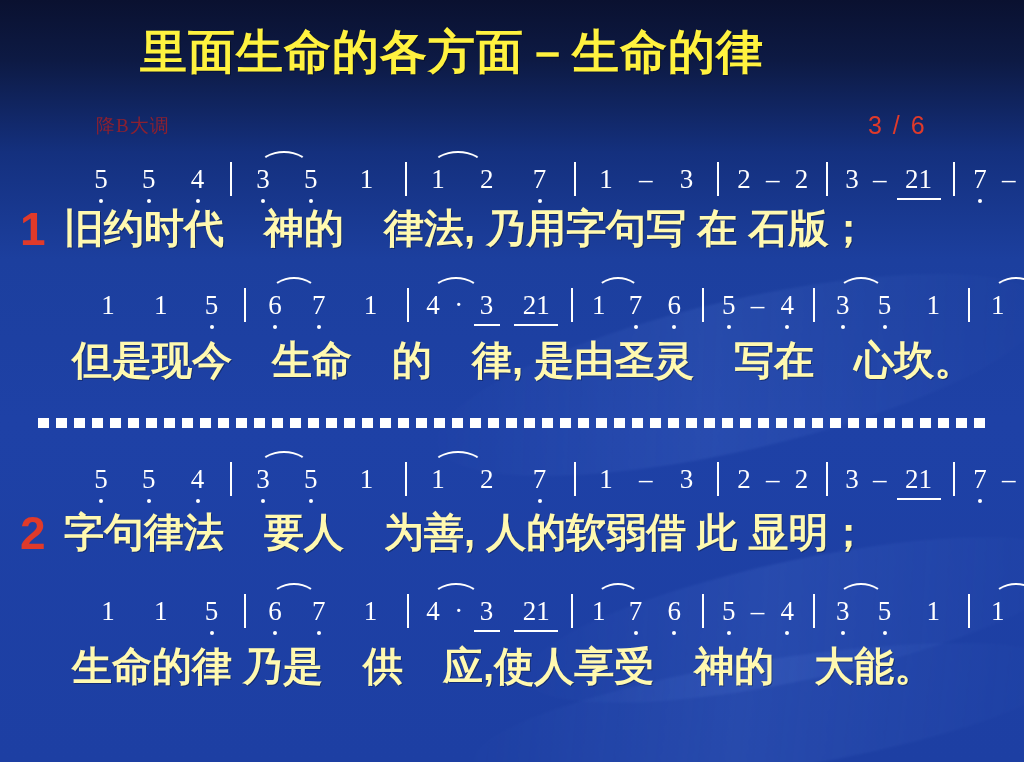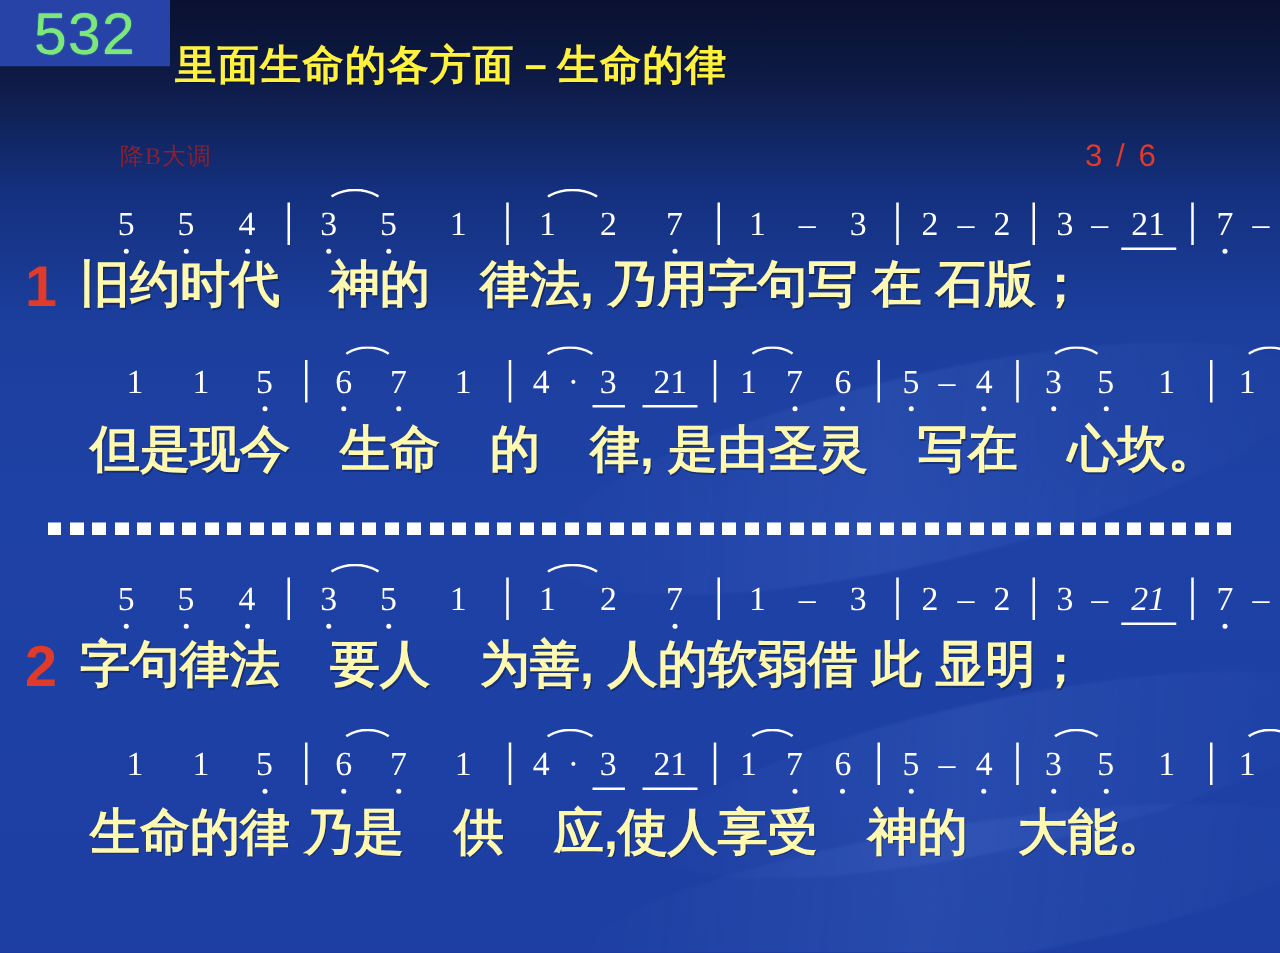--- a/index.html
+++ b/index.html
@@ -30,21 +30,21 @@
     background:#2743a8;
     display:flex;align-items:center;justify-content:center;
   }
   #numberbox .num{
     color:#7CE87C;font-size:47px;line-height:47px;font-weight:400;
     letter-spacing:1px;
     text-shadow:0 0 1px #7CE87C;
   }
   #title{
     position:absolute;left:140px;top:26px;width:800px;
-    color:#FFF23F;font-size:33px;line-height:52px;font-weight:bold;
+    color:#FFF23F;font-size:47px;line-height:52px;font-weight:bold;
     letter-spacing:1px;white-space:nowrap;
     text-shadow:1px 1px 0 rgba(0,0,0,0.35);
   }
   #keysig{
     position:absolute;left:96px;top:116px;
     color:#8C2030;font-size:19px;line-height:19px;
     font-family:"Liberation Serif","DejaVu Serif",serif;
     letter-spacing:1px;
   }
   #meter{
@@ -115,23 +115,20 @@
 </style>
 </head>
 <body>
 
 <div id="slide">
 
   <div class="sheen sheen1"></div>
   <div class="sheen sheen2"></div>
   <div class="sheen sheen3"></div>
 
-  <div id="numberbox">
-    <span class="num">532</span>
-  </div>
   <div id="title">里面生命的各方面－生命的律</div>
   <div id="keysig">降B大调</div>
   <div id="meter">3 / 6</div>
 
   <div class="staffrow" style="top:162px;">
     <div class="staffinner" style="left:82px;">
       <span class="cell" style="width:38px;"><span class="note dotlow">5</span></span>
       <span class="cell" style="width:44px;"><span class="note dotlow">5</span></span>
       <span class="cell" style="width:40px;"><span class="note dotlow">4</span></span>
       <span class="bar"></span>
@@ -227,21 +224,21 @@
       <span class="cell" style="width:34px;"><span class="note">1</span></span>
       <span class="cell" style="width:32px;"><span class="dash">–</span></span>
       <span class="cell" style="width:36px;"><span class="note">3</span></span>
       <span class="bar"></span>
       <span class="cell" style="width:24px;"><span class="note">2</span></span>
       <span class="cell" style="width:20px;"><span class="dash">–</span></span>
       <span class="cell" style="width:24px;"><span class="note">2</span></span>
       <span class="bar"></span>
       <span class="cell" style="width:22px;"><span class="note">3</span></span>
       <span class="cell" style="width:20px;"><span class="dash">–</span></span>
-      <span class="cell" style="width:44px;position:relative;font-style:italic;"><span class="beam"></span><span class="note">2</span><span class="note">1</span></span>
+      <span class="cell" style="width:44px;position:relative;"><span class="beam"></span><span class="note">2</span><span class="note">1</span></span>
       <span class="bar"></span>
       <span class="cell" style="width:24px;"><span class="note dotlow">7</span></span>
       <span class="cell" style="width:20px;"><span class="dash">–</span></span>
       
       
       
       
       
     </div>
   </div>

